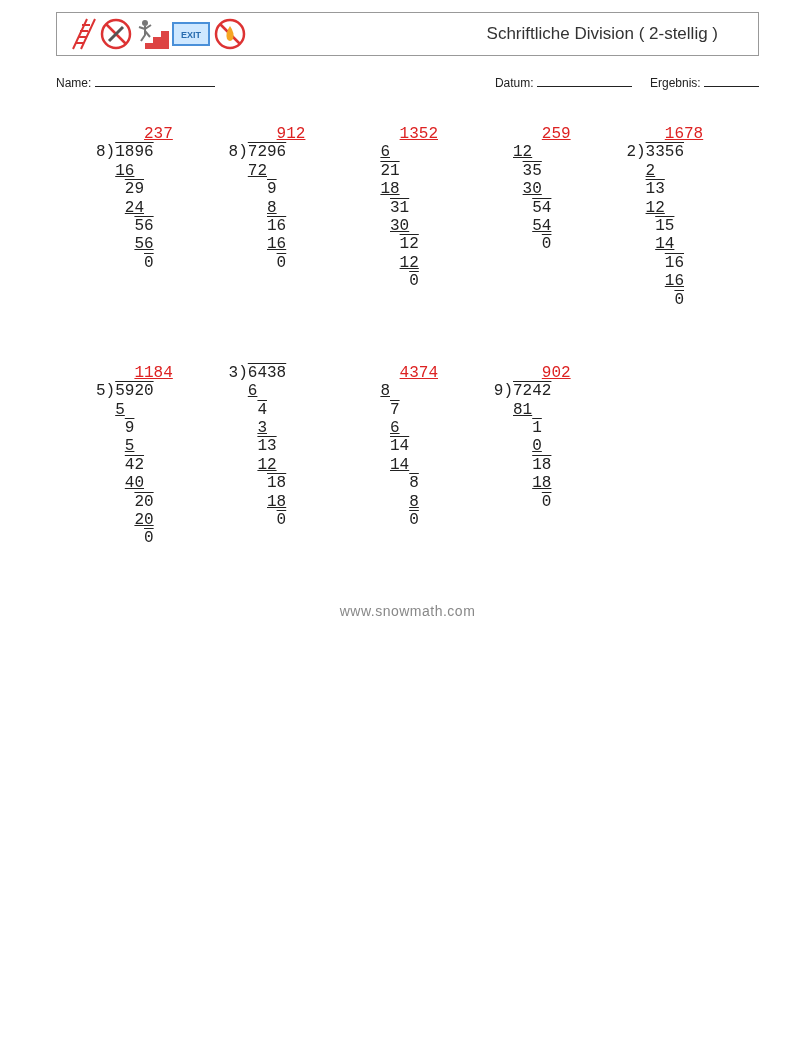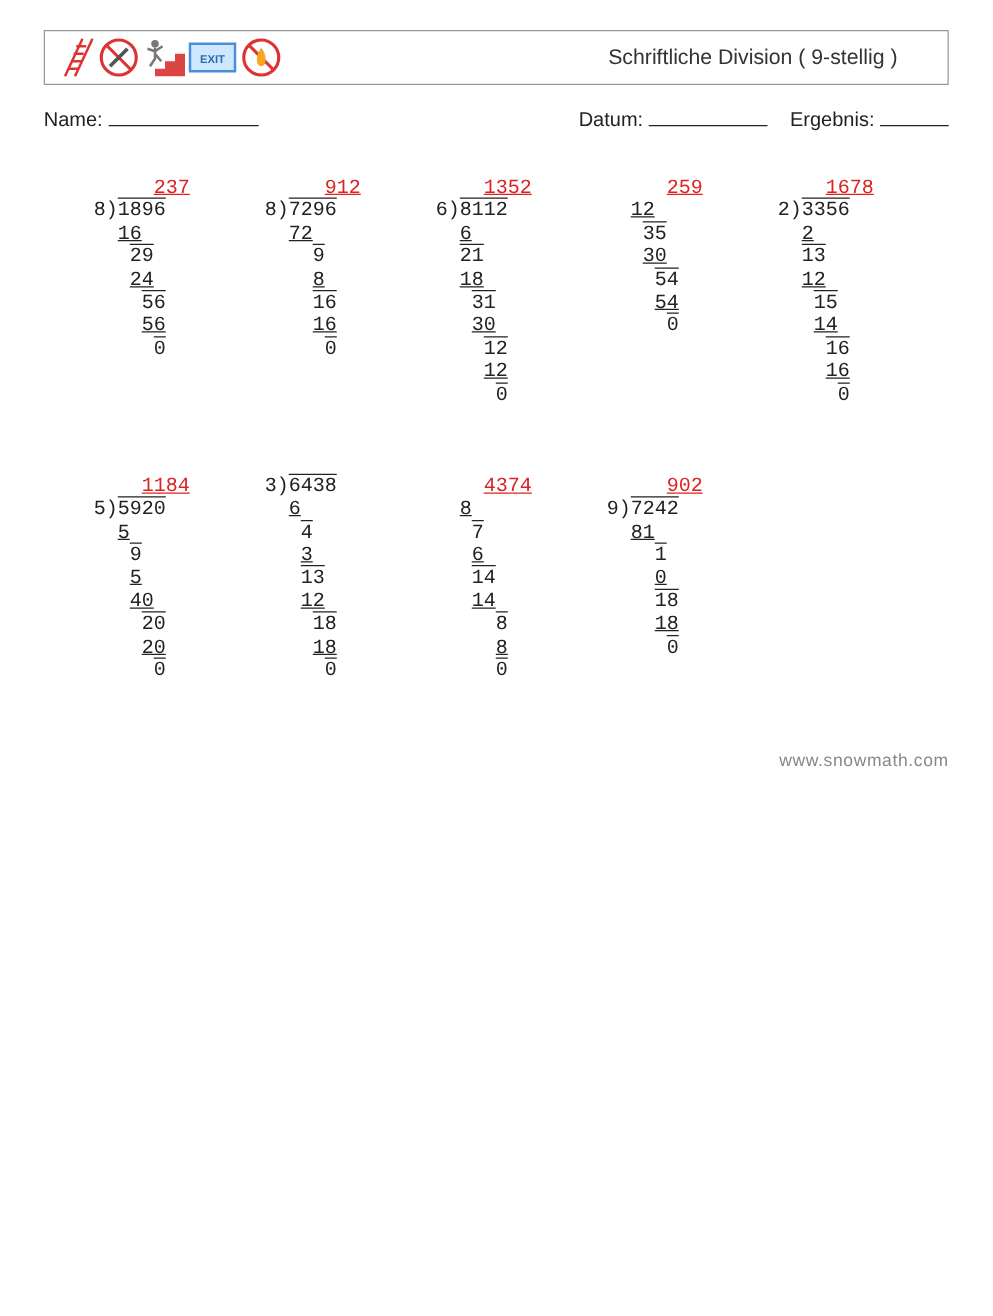--- a/index.html
+++ b/index.html
@@ -3,22 +3,23 @@
 <meta charset="utf-8">
 <style>
   body {
     margin: 0;
     padding: 0;
     font-family: Arial, sans-serif;
     background: #fff;
     width: 794px;
   }
   .page {
-    padding: 24px 35px;
+    padding: 12px 35px;
     box-sizing: border-box;
+    margin-left: 21px;
   }
   .header-box {
     border: 1px solid #999;
     padding: 4px 10px;
     display: flex;
     align-items: center;
     justify-content: space-between;
     margin-bottom: 20px;
   }
   .icon-row {
@@ -27,21 +28,21 @@
     align-items: center;
   }
   .icon-row svg { display: block; }
   .title {
     font-size: 17px;
     color: #333;
     margin-right: 30px;
   }
   .info-row {
     display: flex;
-    font-size: 16px;
+    font-size: 12px;
     color: #222;
     margin-bottom: 35px;
   }
   .info-row .blank {
     border-bottom: 1px solid #222;
     display: inline-block;
   }
   .info-left { flex: 1; }
   .info-right { display: flex; gap: 18px; }
   .grid {
@@ -55,21 +56,21 @@
     font-family: "Courier New", monospace;
     font-size: 16px;
     line-height: 1.15;
     color: #222;
   }
   .problem .row { white-space: pre; min-height: 18px; }
   .quotient { color: #d22; }
   .ul { text-decoration: underline; }
   .ol { text-decoration: overline; }
   .footer {
-    text-align: right;
+    text-align: center;
     font-size: 14px;
     color: #888;
     margin-top: 55px;
     letter-spacing: 0.5px;
   }
 </style>
 </head>
 <body>
 
 <div class="page">
@@ -108,21 +109,21 @@
           </svg>
       </span>
       <span>
         <svg width="34" height="34">
             <circle cx="17" cy="17" r="14" fill="none" stroke="#d33" stroke-width="2.5"></circle>
             <line x1="7" y1="7" x2="27" y2="27" stroke="#d33" stroke-width="2.5"></line>
             <path d="M17 9 Q12 16 14 22 Q17 26 20 22 Q22 16 17 9 Z" fill="#f5a623"></path>
           </svg>
       </span>
     </div>
-    <div class="title">Schriftliche Division ( 9-stellig )</div>
+    <div class="title">Schriftliche Division ( 2-stellig )</div>
   </div>
 
   <div class="info-row">
     <div class="info-left">
       <span>Name:</span>
       <span class="blank" style="width:120px"></span>
     </div>
     <div class="info-right">
       <div>
         <span>Datum:</span>
@@ -151,21 +152,20 @@
         <div class="row">8)<span class="ol">7296</span></div>
         <div class="row">  <span class="ul">72</span></div>
         <div class="row">    <span class="ol">9</span></div>
         <div class="row">    <span class="ul">8</span></div>
         <div class="row">    <span class="ol">16</span></div>
         <div class="row">    <span class="ul">16</span></div>
         <div class="row">     <span class="ol">0</span></div>
       </div>
       <div class="problem">
         <div class="row">    <span class="quotient ul">1352</span></div>
-        <div class="row">6)<span class="ol">8112</span></div>
         <div class="row">  <span class="ul">6</span></div>
         <div class="row">  <span class="ol">21</span></div>
         <div class="row">  <span class="ul">18</span></div>
         <div class="row">   <span class="ol">31</span></div>
         <div class="row">   <span class="ul">30</span></div>
         <div class="row">    <span class="ol">12</span></div>
         <div class="row">    <span class="ul">12</span></div>
         <div class="row">     <span class="ol">0</span></div>
       </div>
       <div class="problem">
@@ -188,20 +188,21 @@
         <div class="row">    <span class="ol">16</span></div>
         <div class="row">    <span class="ul">16</span></div>
         <div class="row">     <span class="ol">0</span></div>
       </div>
       <div class="problem">
         <div class="row">    <span class="quotient ul">1184</span></div>
         <div class="row">5)<span class="ol">5920</span></div>
         <div class="row">  <span class="ul">5</span></div>
         <div class="row">   <span class="ol">9</span></div>
         <div class="row">   <span class="ul">5</span></div>
+        <div class="row">   <span class="ol">42</span></div>
         <div class="row">   <span class="ul">40</span></div>
         <div class="row">    <span class="ol">20</span></div>
         <div class="row">    <span class="ul">20</span></div>
         <div class="row">     <span class="ol">0</span></div>
       </div>
       <div class="problem">
         <div class="row">3)<span class="ol">6438</span></div>
         <div class="row">  <span class="ul">6</span></div>
         <div class="row">   <span class="ol">4</span></div>
         <div class="row">   <span class="ul">3</span></div>

